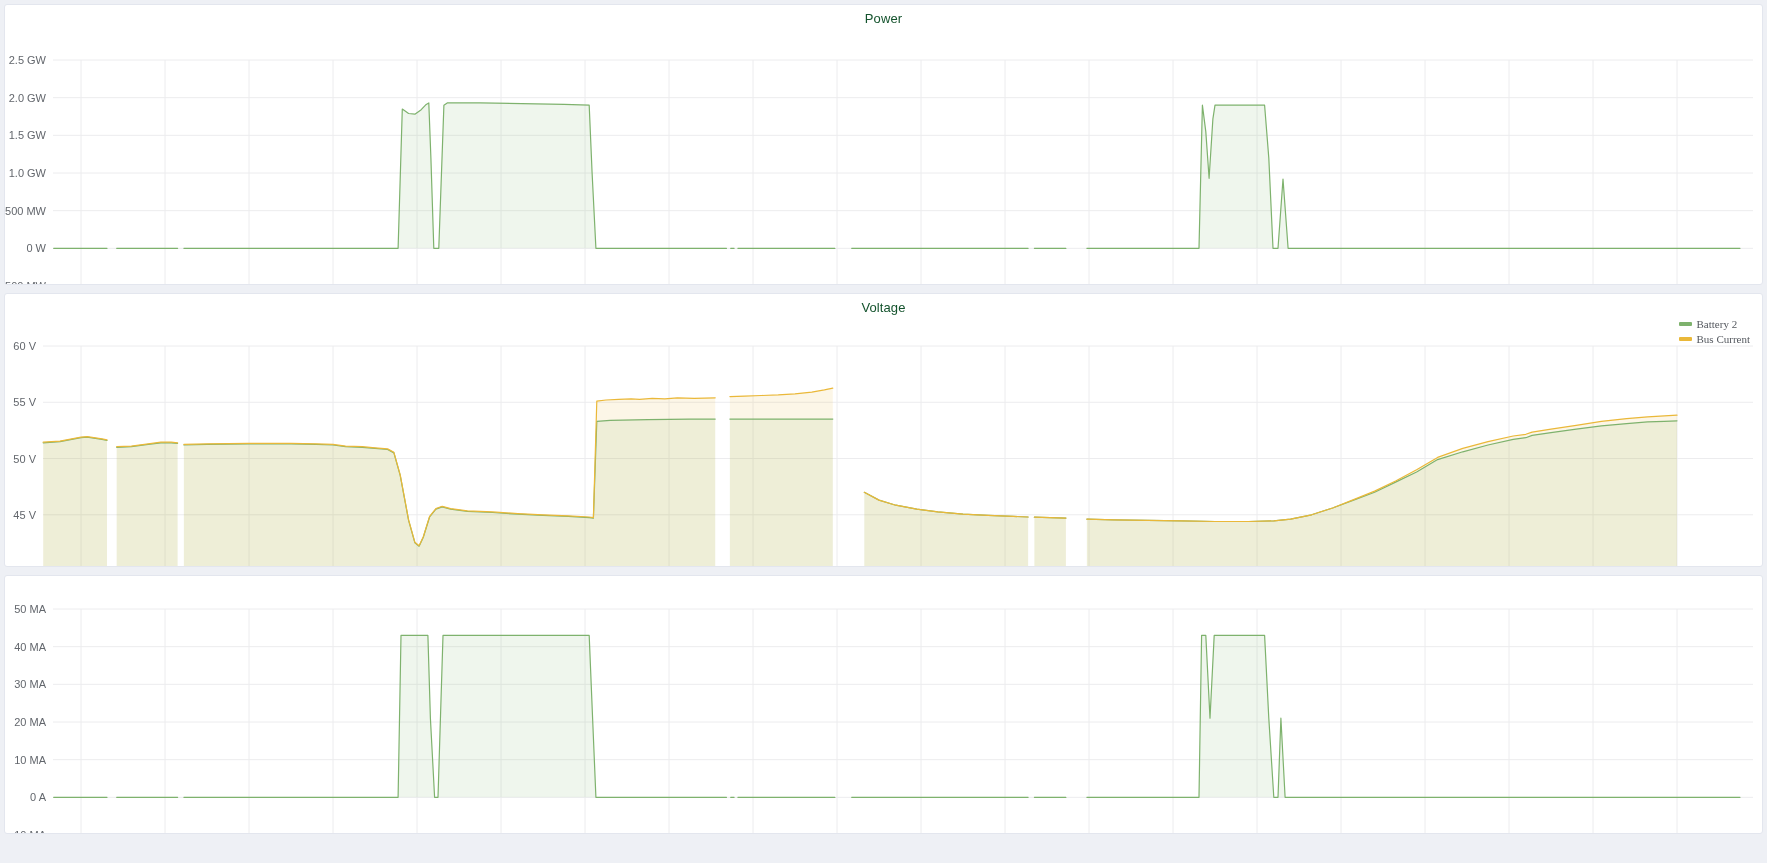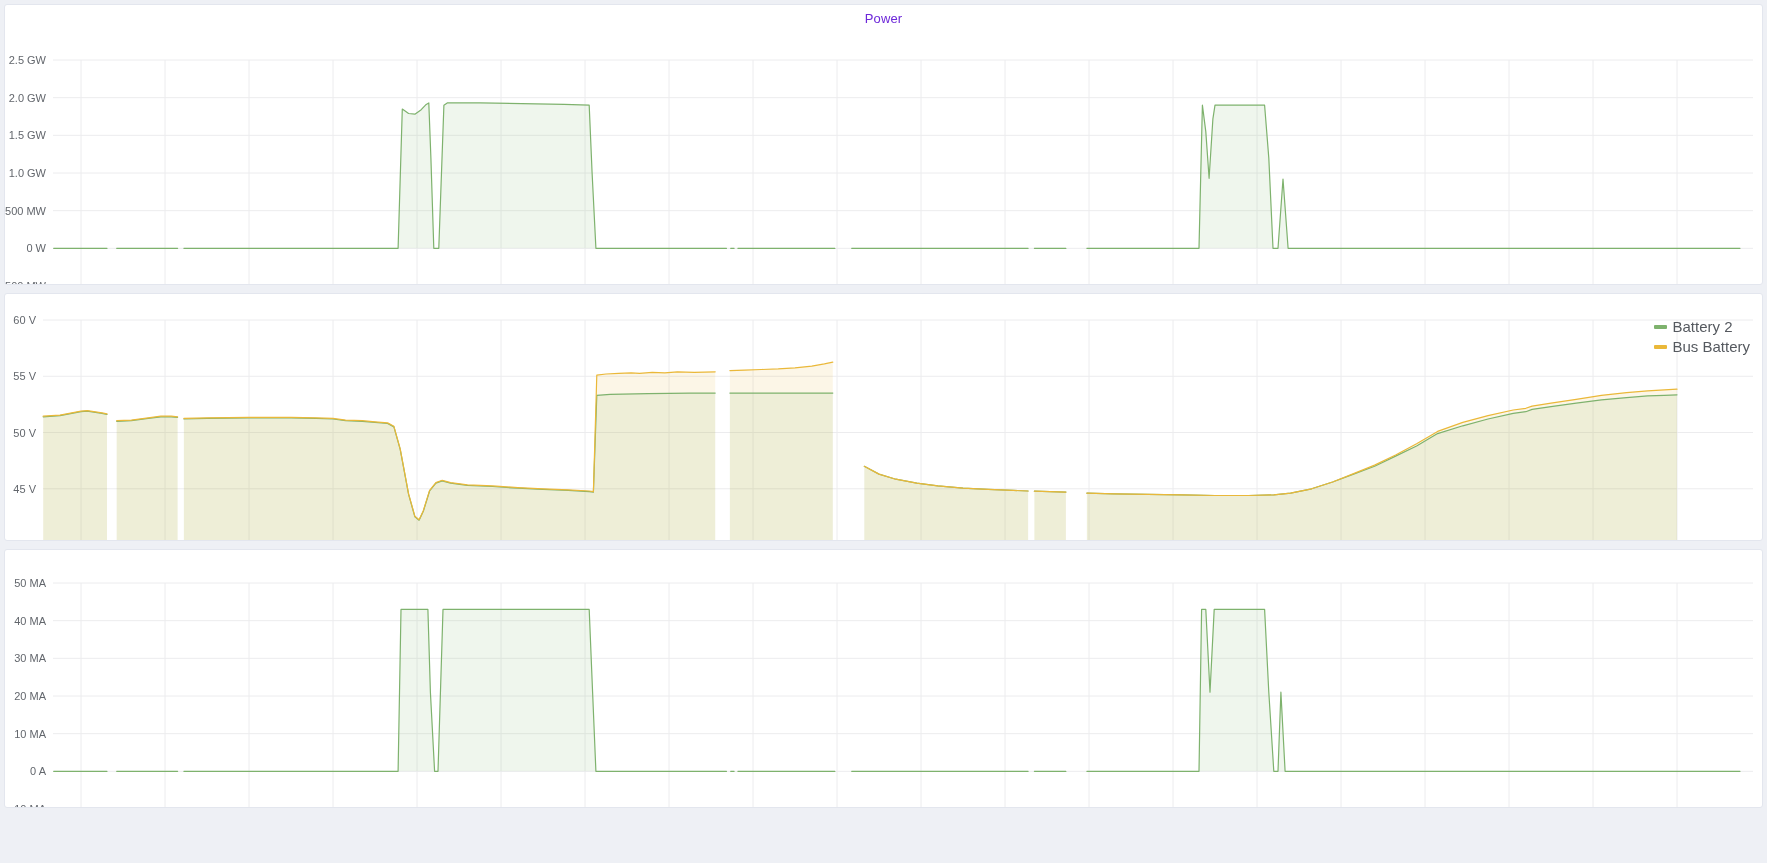--- a/index.html
+++ b/index.html
@@ -1,26 +1,26 @@
 <!DOCTYPE html>
 <html><head>
 <meta charset="utf-8">
 <style>
   * { margin:0; padding:0; box-sizing:border-box; }
   html,body { width:1767px; height:863px; background:#eef0f5; font-family:"Liberation Sans",sans-serif; overflow:hidden; }
   .dash { padding:4px; }
   .panel { background:#ffffff; border:1px solid #e3e6ee; border-radius:3px; position:relative; margin-bottom:8px; }
   .panel:last-child { margin-bottom:0; }
   .panel-header { height:26px; display:flex; align-items:center; justify-content:center; cursor:pointer; }
-  .panel-title { font-size:13px; font-weight:500; color:#6d28d9; letter-spacing:.1px; }
+  .panel-title { font-size:13px; font-weight:500; color:#14532d; letter-spacing:.1px; }
   svg.plot { display:block; }
   .legend { position:absolute; top:24px; right:12px; display:flex; flex-direction:column; gap:3px; z-index:2; }
   .legend-item { display:flex; align-items:center; gap:5px; cursor:pointer; }
   .legend-swatch { width:13px; height:4px; border-radius:1px; display:inline-block; }
-  .legend-label { font-size:15px; color:#55595f; }
+  .legend-label { font-size:11px; color:#55595f;font-family:Liberation Serif, serif; }
 </style>
 </head>
 <body>
 
 <div class="dash">
 
   <div class="panel">
     <div class="panel-header">
       <span class="panel-title">Power</span>
     </div>
@@ -100,28 +100,31 @@
           <text x="1336" y="268" text-anchor="middle" font-size="11" fill="#62666c">15:42</text>
           <text x="1420" y="268" text-anchor="middle" font-size="11" fill="#62666c">15:44</text>
           <text x="1504" y="268" text-anchor="middle" font-size="11" fill="#62666c">15:46</text>
           <text x="1588" y="268" text-anchor="middle" font-size="11" fill="#62666c">15:48</text>
           <text x="1672" y="268" text-anchor="middle" font-size="11" fill="#62666c">15:50</text>
         </g>
       </svg>
   </div>
 
   <div class="panel">
+    <div class="panel-header">
+      <span class="panel-title">Voltage</span>
+    </div>
     <div class="legend">
       <div class="legend-item">
         <span class="legend-swatch" style="background: rgb(126, 178, 109);"></span>
         <span class="legend-label">Battery 2</span>
       </div>
       <div class="legend-item">
         <span class="legend-swatch" style="background: rgb(234, 184, 57);"></span>
-        <span class="legend-label">Bus Battery</span>
+        <span class="legend-label">Bus Current</span>
       </div>
     </div>
     <svg class="plot" viewBox="0 0 1757 246" width="100%" height="246" preserveAspectRatio="none">
         <g>
           <line x1="38" x2="1748" y1="26" y2="26" stroke="#ececee" stroke-width="1"></line>
           <line x1="38" x2="1748" y1="82.25" y2="82.25" stroke="#ececee" stroke-width="1"></line>
           <line x1="38" x2="1748" y1="138.5" y2="138.5" stroke="#ececee" stroke-width="1"></line>
           <line x1="38" x2="1748" y1="194.75" y2="194.75" stroke="#ececee" stroke-width="1"></line>
           <line x1="38" x2="1748" y1="251" y2="251" stroke="#ececee" stroke-width="1"></line>
           <line x1="76" x2="76" y1="26" y2="251" stroke="#ececee" stroke-width="1"></line>

